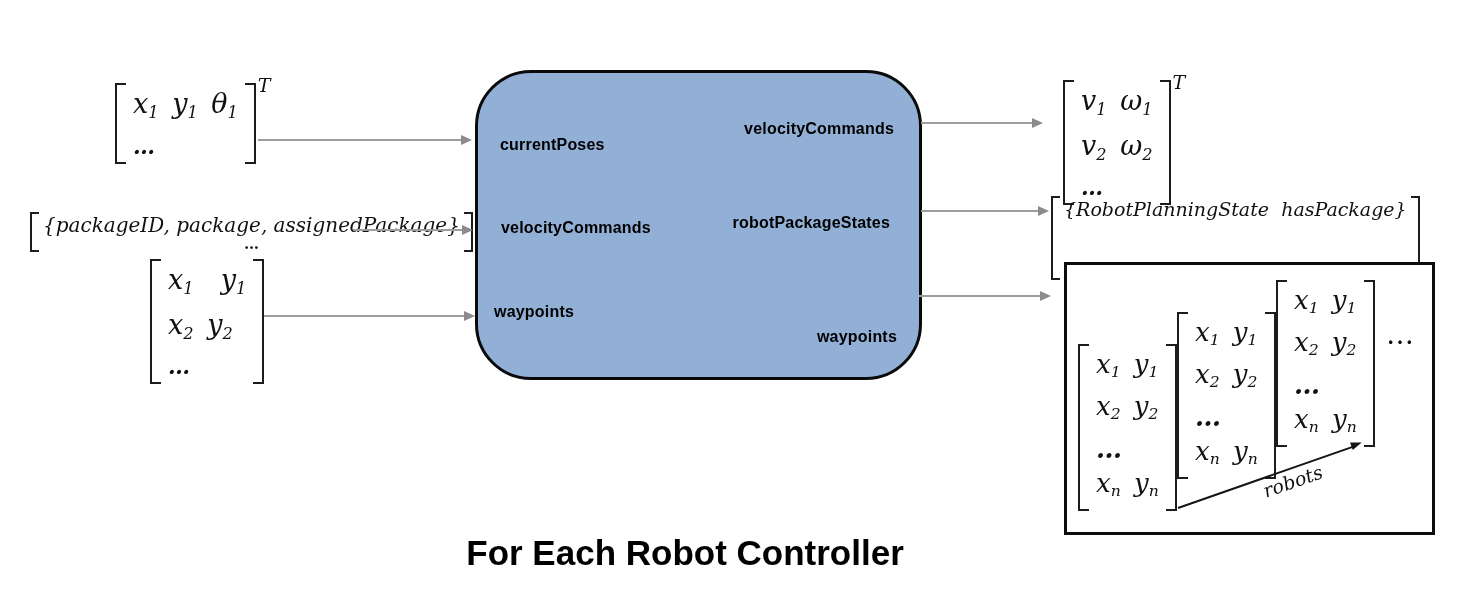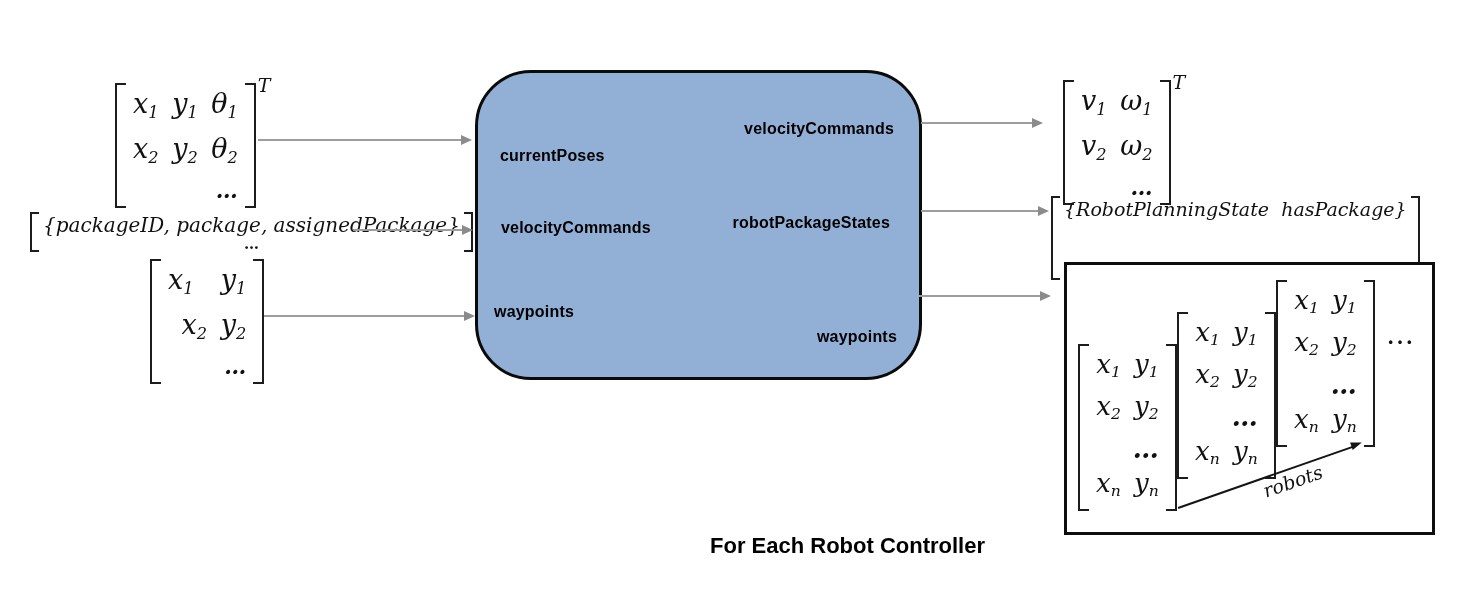--- a/index.html
+++ b/index.html
@@ -9,21 +9,21 @@
   }
 
   
   .matrix{position:absolute;display:flex;align-items:stretch;}
   .bracket{width:9px;flex:0 0 9px;}
   .bracket.l{border-left:2.5px solid #1c1c1c;border-top:2.5px solid #1c1c1c;border-bottom:2.5px solid #1c1c1c;}
   .bracket.r{border-right:2.5px solid #1c1c1c;border-top:2.5px solid #1c1c1c;border-bottom:2.5px solid #1c1c1c;}
   .mrows{display:flex;flex-direction:column;justify-content:center;padding:3px 7px;}
   .mrow{
     font-family:"DejaVu Serif",serif;font-style:italic;font-size:27px;line-height:36px;
-    text-align:right;white-space:pre;word-spacing:5px;color:#111;
+    text-align:left;white-space:pre;word-spacing:5px;color:#111;
   }
   .mrow.dots{font-size:22px;line-height:30px;font-weight:bold;}
   .mrow sub{font-size:0.60em;font-style:italic;vertical-align:-0.28em;letter-spacing:0;}
   .msup{
     font-family:"DejaVu Serif",serif;font-style:italic;font-size:19px;color:#111;
     align-self:flex-start;margin-top:-9px;margin-left:2px;
   }
 
   
   .bexpr{position:absolute;display:flex;align-items:stretch;}
@@ -74,34 +74,33 @@
     content:"";position:absolute;right:-10px;top:-4px;width:0;height:0;
     border-left:11px solid #141414;border-top:4.5px solid transparent;border-bottom:4.5px solid transparent;
   }
   .robots-label{
     position:absolute;left:1262px;top:470px;font-family:"DejaVu Serif",serif;font-style:italic;
     font-size:19px;color:#111;transform:rotate(-19.3deg);
   }
 
   
   .title{
-    position:absolute;left:385px;top:533px;width:600px;text-align:right;
-    font-size:22px;font-weight:bold;color:#000;
+    position:absolute;left:385px;top:533px;width:600px;text-align:center;
+    font-size:35px;font-weight:bold;color:#000;
   }
 </style>
 </head>
 <body>
 
 <div class="canvas">
 
   <div class="matrix" style="left:115px;top:83px;">
     <div class="bracket l"></div>
     <div class="mrows">
       <div class="mrow math">x<sub>1</sub> y<sub>1</sub> θ<sub>1</sub></div>
-      <div class="mrow math">x<sub>2</sub> y<sub>2</sub> θ<sub>2</sub></div>
       <div class="mrow dots">…</div>
     </div>
     <div class="bracket r"></div>
     <div class="msup">T</div>
   </div>
   <div class="arrow" style="left:258px;top:139px;width:204px;"></div>
 
   <div class="bexpr" style="left:30px;top:212px;">
     <div class="bracket l"></div>
     <div class="bcol">
@@ -117,21 +116,21 @@
     <div class="mrows">
       <div class="mrow math">x<sub>1</sub>  y<sub>1</sub></div>
       <div class="mrow math">x<sub>2</sub> y<sub>2</sub></div>
       <div class="mrow dots">…</div>
     </div>
     <div class="bracket r"></div>
   </div>
   <div class="arrow" style="left:264px;top:315px;width:201px;"></div>
 
   <div class="block">
-    <div class="port" style="left:22px;top:73px;text-align:right;">currentPoses</div>
+    <div class="port" style="left:22px;top:62px;text-align:right;">currentPoses</div>
     <div class="port" style="left:23px;top:145px;">velocityCommands</div>
     <div class="port" style="left:16px;top:229px;">waypoints</div>
     <div class="port" style="right:25px;top:46px;">velocityCommands</div>
     <div class="port" style="right:29px;top:140px;">robotPackageStates</div>
     <div class="port" style="right:22px;top:219px;margin-top:35px;">waypoints</div>
   </div>
 
   <div class="arrow" style="left:921px;top:122px;width:112px;"></div>
   <div class="matrix" style="left:1063px;top:80px;">
     <div class="bracket l"></div>

